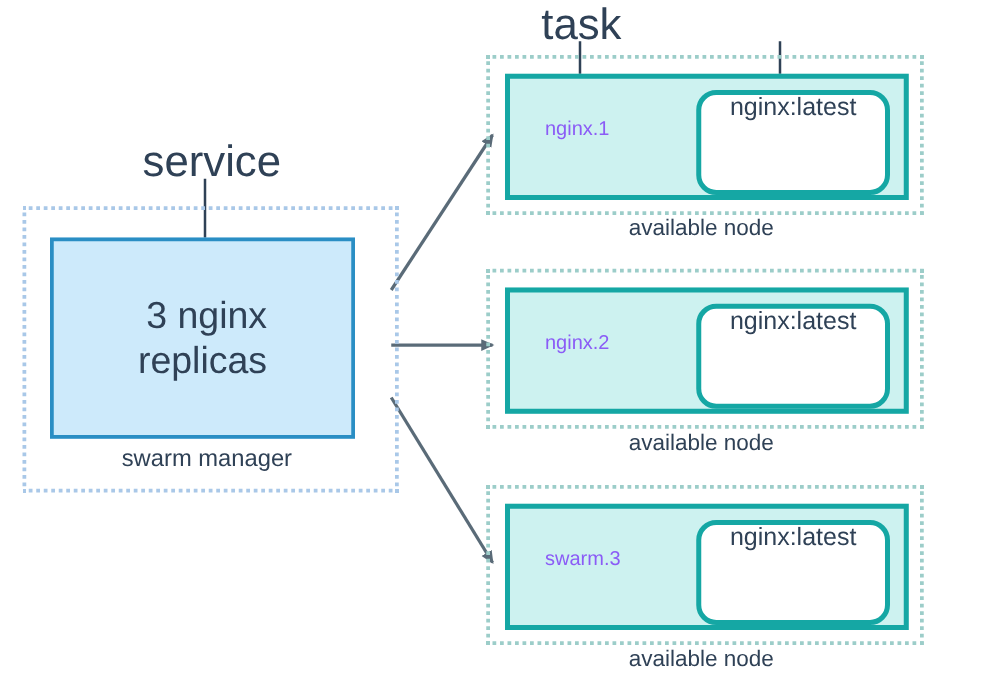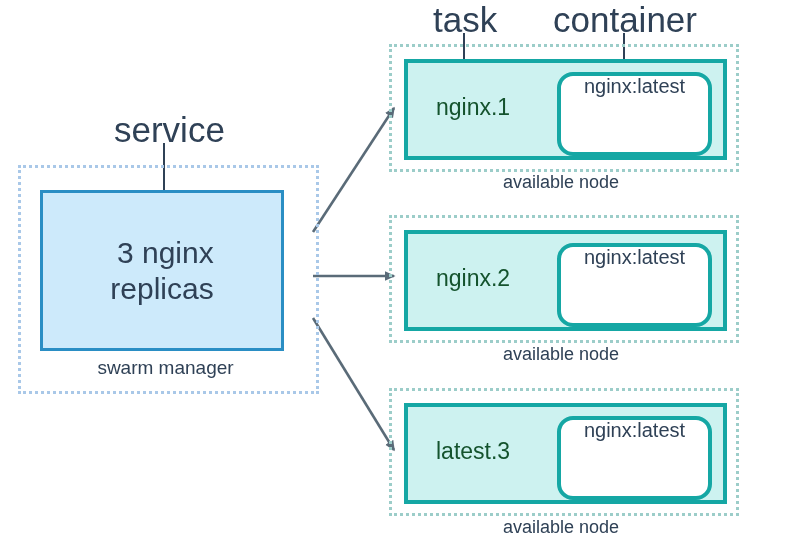--- a/index.html
+++ b/index.html
@@ -83,22 +83,22 @@
   
   .task-box {
     position: absolute;
     background: #cdf2f0;
     border: 4px solid #15a7a4;
     display: flex;
     align-items: center;
   }
   .task-label {
     position: absolute;
-    color: #14532d;
-    font-size: 23px;
+    color: #8b5cf6;
+    font-size: 16px;
     line-height: 1;
     white-space: nowrap;
   }
 
   
   .container-box {
     position: absolute;
     background: #ffffff;
     border: 4px solid #15a7a4;
     border-radius: 16px;
@@ -138,21 +138,20 @@
     <line x1="313" y1="276" x2="394" y2="276" stroke="#5a6b78" stroke-width="2.6" marker-end="url(#ah)"></line>
     <line x1="313" y1="318" x2="394" y2="450" stroke="#5a6b78" stroke-width="2.6" marker-end="url(#ah)"></line>
   </svg>
 
   <div class="annot-label" style="left:114px; top:112px;">service</div>
   <div class="leader" style="left:163px; top:143px; height:88px;"></div>
 
   <div class="annot-label" style="left:433px; top:2px;">task</div>
   <div class="leader" style="left:463px; top:33px; height:54px;"></div>
 
-  <div class="annot-label" style="left:553px; top:2px;">container</div>
   <div class="leader" style="left:623px; top:33px; height:54px;"></div>
 
   <div class="manager-boundary" style="left:18px; top:165px; width:295px; height:223px;"></div>
 
   <div class="service-box" style="left:40px; top:190px; width:238px; height:155px;">
     <div class="service-text">3 nginx
 replicas</div>
   </div>
 
   <div class="manager-caption" style="left:18px; top:358px; width:295px;">swarm manager</div>
@@ -175,21 +174,21 @@
     <div class="container-box" style="left:149px; top:9px; width:147px; height:76px;">
       <div class="container-label">nginx:latest</div>
     </div>
   </div>
 
   <div class="node-caption" style="left:389px; top:345px; width:344px;">available node</div>
 
   <div class="node-boundary" style="left:389px; top:388px; width:344px; height:122px;"></div>
 
   <div class="task-box" style="left:404px; top:403px; width:315px; height:93px;">
-    <div class="task-label" style="left:28px; top:33px;">latest.3</div>
+    <div class="task-label" style="left:28px; top:33px;">swarm.3</div>
     <div class="container-box" style="left:149px; top:9px; width:147px; height:76px;">
       <div class="container-label">nginx:latest</div>
     </div>
   </div>
 
   <div class="node-caption" style="left:389px; top:518px; width:344px;">available node</div>
 
 </div>
 
 </body></html>

